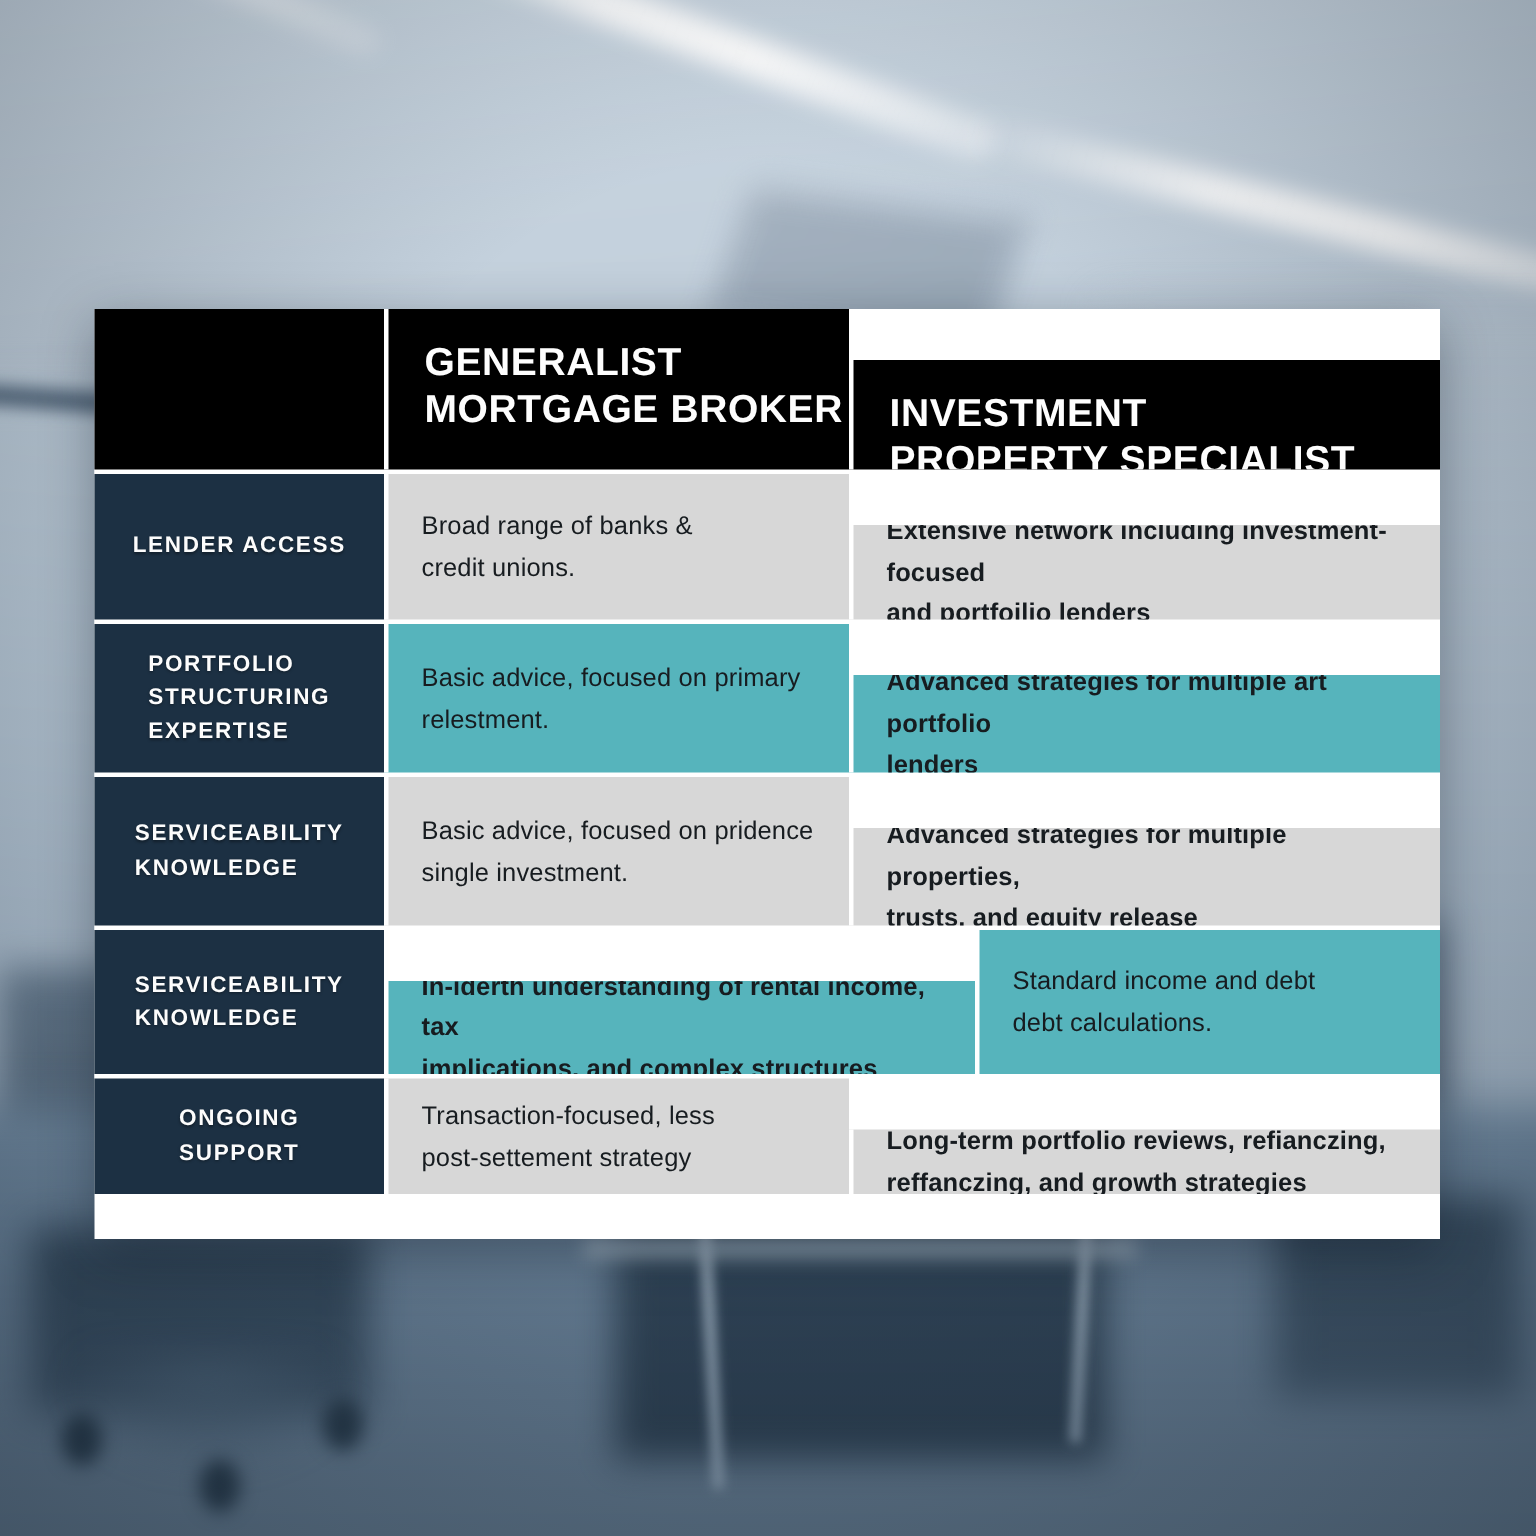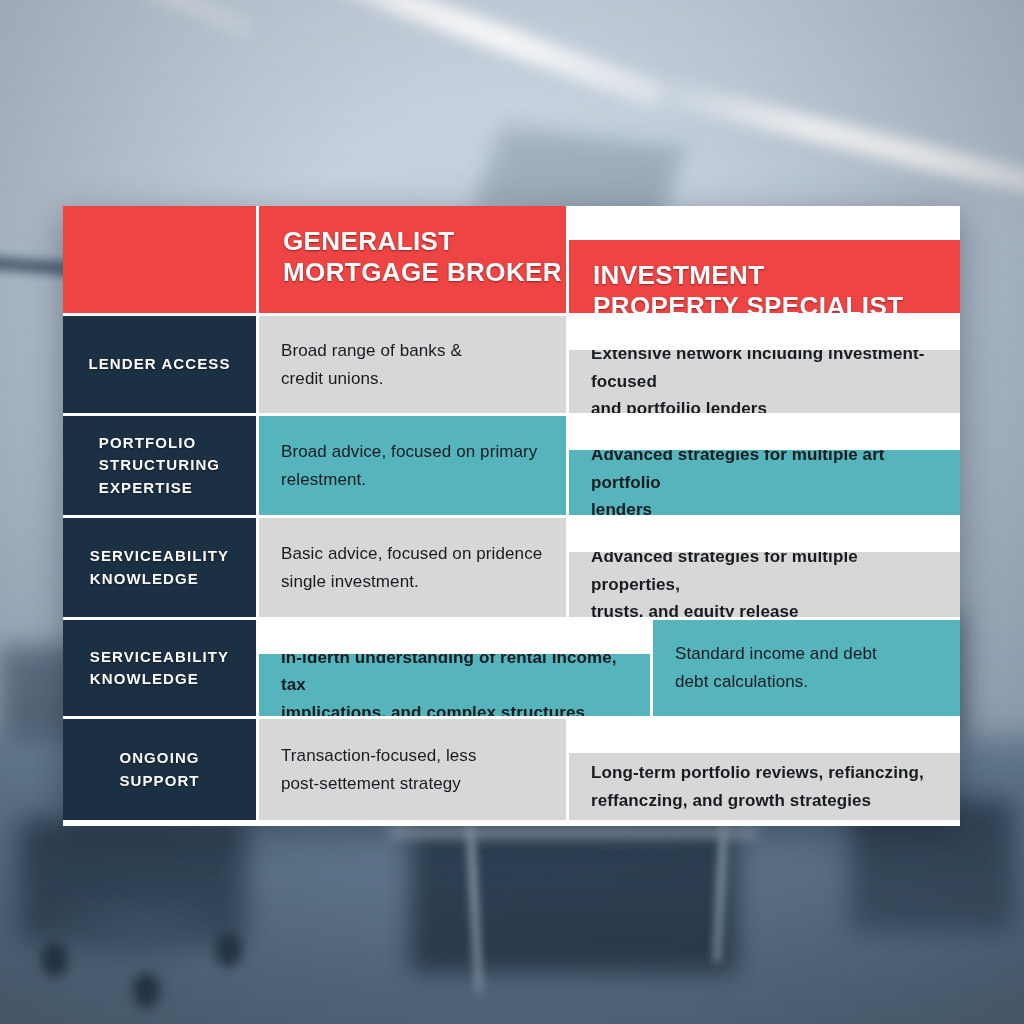--- a/index.html
+++ b/index.html
@@ -141,38 +141,38 @@
 
   .cell { position:relative; }
   .cell + .cell { border-left:3px solid #ffffff; }
 
   .c-label { width:193px; flex:0 0 193px; }
   .c-mid   { width:310px; flex:0 0 310px; }
   .c-right { flex:1 1 auto; }
 
   
   #table-header { height:107px; }
-  #table-header .cell { background:#ef4444; }
+  #table-header .cell { background:#000000; }
   .hdr-text {
     color:#fdfdfd;
     font-size:26px;
     font-weight:700;
     line-height:1.18;
     letter-spacing:.4px;
     padding:20px 0 0 24px;
     text-shadow:0 1px 2px rgba(0,0,0,.45);
     white-space:pre-line;
   }
 
   
   .r-h1 { height:100px; }
   .r-h2 { height:102px; }
   .r-h3 { height:102px; }
   .r-h4 { height:99px; }
-  .r-h5 { height:104px; }
+  .r-h5 { height:80px; }
 
   .label-cell {
     background:#1c3043;
     display:flex; align-items:center; justify-content:center;
     padding:0 10px;
   }
   .label-text {
     color:#fcfcfc;
     font-size:15px;
     font-weight:700;
@@ -275,21 +275,21 @@
     </div>
   </div>
 
   <div class="trow r-h2">
     <div class="cell c-label label-cell">
       <div class="label-text">PORTFOLIO
 STRUCTURING
 EXPERTISE</div>
     </div>
     <div class="cell c-mid body-cell bg-teal">
-      <div class="body-text">Broad advice, focused on primary
+      <div class="body-text">Basic advice, focused on primary
 relestment.</div>
     </div>
     <div class="cell c-right body-cell bg-teal">
       <div class="body-text">Advanced strategies for multiple art portfolio
 lenders</div>
     </div>
   </div>
 
   <div class="trow r-h3">
     <div class="cell c-label label-cell">

